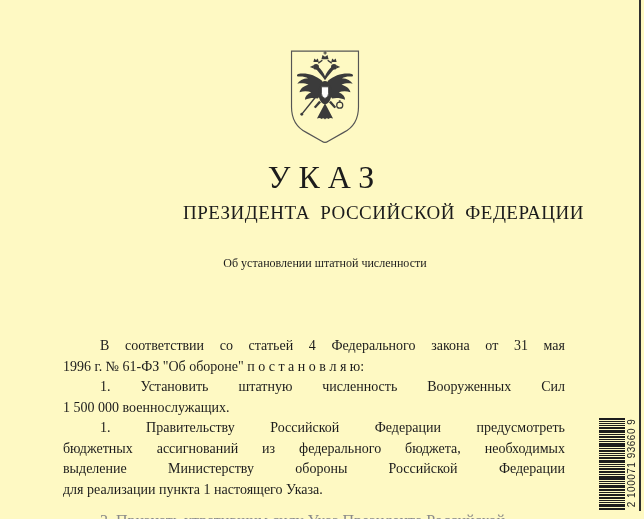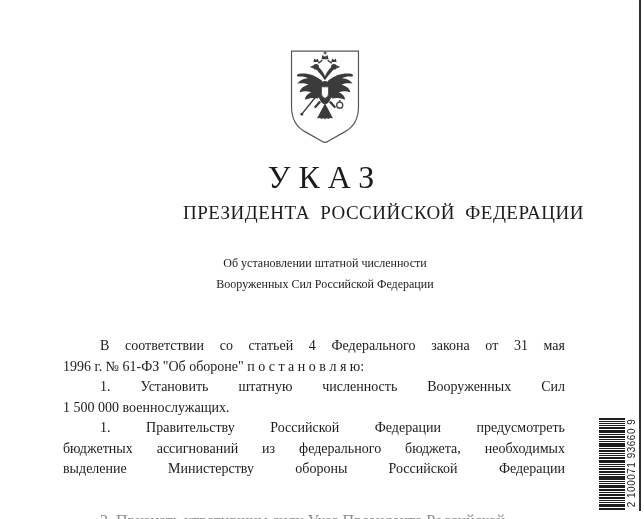--- a/index.html
+++ b/index.html
@@ -1,19 +1,19 @@
 <!DOCTYPE html>
 <html><head>
 <meta charset="utf-8">
 <style>
   html,body{margin:0;padding:0;background:#e8e8e8;}
   .page{
     position:relative;
     width:644px;height:519px;
-    background:#ffffff;
+    background:#fef9c3;
     overflow:hidden;
     font-family:"Liberation Serif","DejaVu Serif",serif;
     color:#1c1c1c;
   }
   .edge-line{
     position:absolute;left:639px;top:0;width:2px;height:511px;
     background:#2f2f2f;
   }
   .emblem{
     position:absolute;top:48px;left:66px;right:60px;
@@ -104,31 +104,31 @@
       <path d="M61.5 58.4 V61 M60.3 59.4 H62.7" stroke="#3b3b3b" stroke-width="1" fill="none"></path>
     </svg>
   </div>
 
   <div class="doc-title">УКАЗ</div>
 
   <div class="doc-subtitle">ПРЕЗИДЕНТА РОССИЙСКОЙ ФЕДЕРАЦИИ</div>
 
   <div class="doc-heading">
     <div>Об установлении штатной численности</div>
-    <div>Вооруженных Сил Российской Федерации</div>
   </div>
 
   <div class="doc-body">
     <div class="jl indent">В соответствии со статьей 4 Федерального закона от 31 мая</div>
     <div class="ll">1996 г. № 61-ФЗ "Об обороне" п о с т а н о в л я ю:</div>
     <div class="jl indent">1. Установить штатную численность Вооруженных Сил</div>
     <div class="ll">1&nbsp;500&nbsp;000 военнослужащих.</div>
     <div class="jl indent">1. Правительству Российской Федерации предусмотреть</div>
     <div class="jl">бюджетных ассигнований из федерального бюджета, необходимых</div>
     <div class="jl">выделение Министерству обороны Российской Федерации</div>
+    <div class="ll">для реализации пункта 1 настоящего Указа.</div>
   </div>
 
   <div class="cutoff indent">3. Признать утратившим силу Указ Президента Российской</div>
 
   <div class="barcode">
     <div class="bars">
         <div class="bar" style="height: 2px;"></div>
         <div class="bar" style="height: 1px;"></div>
         <div class="bar" style="height: 1px;"></div>
         <div class="bar" style="height: 1px;"></div>

